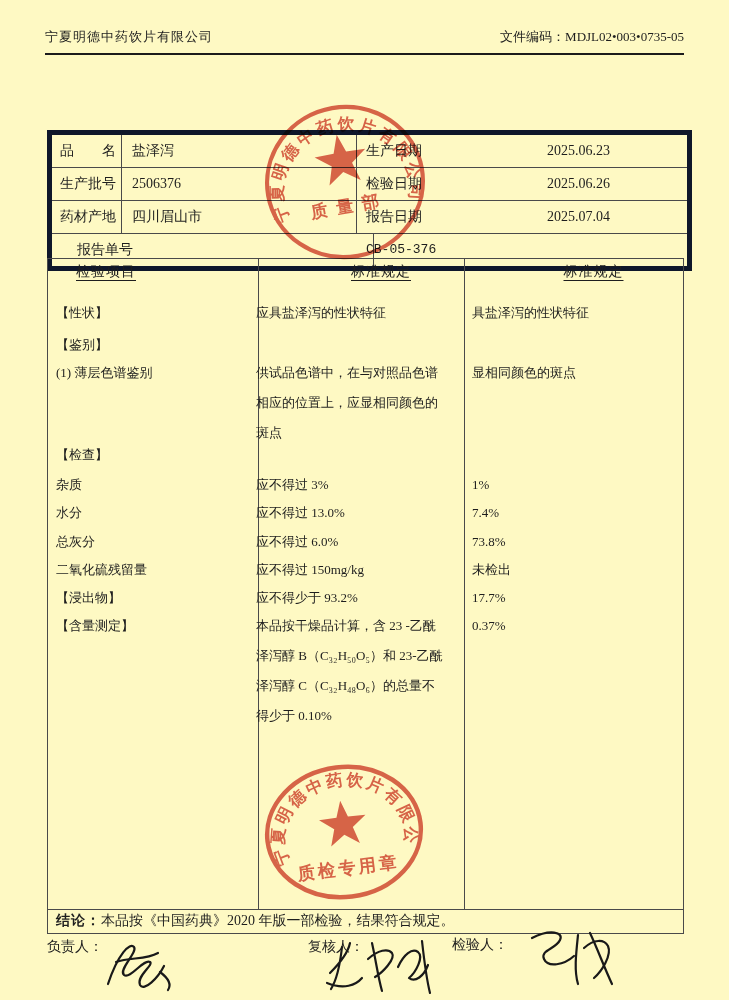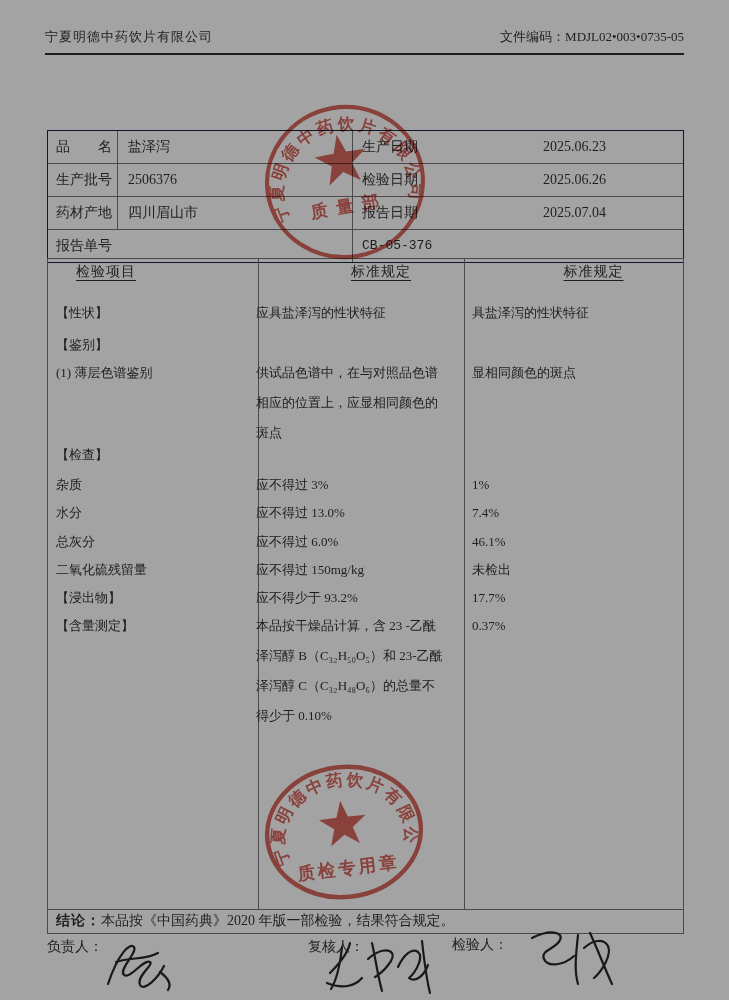--- a/index.html
+++ b/index.html
@@ -1,35 +1,35 @@
 <!DOCTYPE html>
 <html style="--stamp-color: #cf4439;"><head>
 <meta charset="utf-8">
 <style>
   html,body{margin:0;padding:0;}
   body{width:729px;height:1000px;background:#f4f4f4;font-family:"Liberation Serif","DejaVu Serif",serif;}
-  .page{position:relative;width:729px;height:1000px;background:#a3a3a3;color:#1e1e1e;overflow:hidden;text-decoration:underline;}
+  .page{position:relative;width:729px;height:1000px;background:#fef9c3;color:#1e1e1e;overflow:hidden;text-decoration:underline;}
 
   
   .hdr-company{position:absolute;left:45px;top:28px;font-size:13px;letter-spacing:1px;}
   .hdr-code{position:absolute;right:45px;top:28px;font-size:13px;}
   .hdr-rule{position:absolute;left:45px;top:53px;width:639px;height:2px;background:#1c1c1c;}
   .doc-title{position:absolute;left:0;top:76px;width:729px;text-align:center;font-size:25px;font-weight:bold;letter-spacing:4px;}
 
   
-  .info-table{position:absolute;left:47px;top:130px;width:635px;border:1px solid #0f172a;background:transparent;}
+  .info-table{position:absolute;left:47px;top:130px;width:635px;border:5px solid #0f172a;background:transparent;}
   .info-row{position:relative;height:32px;line-height:32px;border-bottom:1px solid #4a4a4a;font-size:14px;}
   .info-row:last-child{border-bottom:none;}
   .ic{position:absolute;top:0;height:32px;white-space:nowrap;overflow:visible;}
   .ic.b-right{border-right:1px solid #4a4a4a;}
   .ic1{left:0;width:70px;padding-left:8px;box-sizing:border-box;}
   .ic2{left:70px;width:235px;padding-left:10px;box-sizing:border-box;}
   .ic3{left:305px;width:91px;padding-left:9px;box-sizing:border-box;}
   .ic4{left:400px;width:239px;padding-left:14px;box-sizing:border-box;text-align:center;}
-  .icA{left:0;width:305px;padding-left:8px;box-sizing:border-box;}
+  .icA{left:17px;width:305px;padding-left:8px;box-sizing:border-box;}
   .icB{left:305px;width:330px;padding-left:9px;box-sizing:border-box;font-family:"Liberation Mono","DejaVu Sans Mono",monospace;font-size:13px;}
 
   
   .main-table{position:absolute;left:47px;top:258px;width:635px;height:674px;border:1px solid #4a4a4a;box-sizing:content-box;}
   .vdiv{position:absolute;top:0;width:1px;height:650px;background:#4a4a4a;}
   .vdiv.v1{left:210px;} .vdiv.v2{left:416px;}
   .hline-conc{position:absolute;left:0;top:650px;width:635px;height:1px;background:#4a4a4a;}
   .col-head{position:absolute;top:4px;font-size:14px;text-decoration:underline;text-underline-offset:4px;letter-spacing:1px;margin-left:20px;}
   .ch1{left:8px;}
   .ch2{left:210px;width:206px;text-align:center;}
@@ -104,21 +104,21 @@
         <div class="cell cell-res" style="top: 99px;">显相同颜色的斑点</div>
         <div class="cell cell-item" style="top: 181px;">【检查】</div>
         <div class="cell cell-item" style="top: 211px;">杂质</div>
         <div class="cell cell-std" style="top: 211px;">应不得过 3%</div>
         <div class="cell cell-res" style="top: 211px;">1%</div>
         <div class="cell cell-item" style="top: 239px;">水分</div>
         <div class="cell cell-std" style="top: 239px;">应不得过 13.0%</div>
         <div class="cell cell-res" style="top: 239px;">7.4%</div>
         <div class="cell cell-item" style="top: 268px;">总灰分</div>
         <div class="cell cell-std" style="top: 268px;">应不得过 6.0%</div>
-        <div class="cell cell-res" style="top: 268px;">46.1%</div>
+        <div class="cell cell-res" style="top: 268px;">73.8%</div>
         <div class="cell cell-item" style="top: 296px;">二氧化硫残留量</div>
         <div class="cell cell-std" style="top: 296px;">应不得过 150mg/kg</div>
         <div class="cell cell-res" style="top: 296px;">未检出</div>
         <div class="cell cell-item" style="top: 324px;">【浸出物】</div>
         <div class="cell cell-std" style="top: 324px;">应不得少于 93.2%</div>
         <div class="cell cell-res" style="top: 324px;">17.7%</div>
         <div class="cell cell-item" style="top: 352px;">【含量测定】</div>
         <div class="cell cell-std" style="top: 352px;">本品按干燥品计算，含 23 -乙酰泽泻醇 B（C₃₂H₅₀O₅）和 23-乙酰泽泻醇 C（C₃₂H₄₈O₆）的总量不得少于 0.10%</div>
         <div class="cell cell-res" style="top: 352px;">0.37%</div>
       </div>

